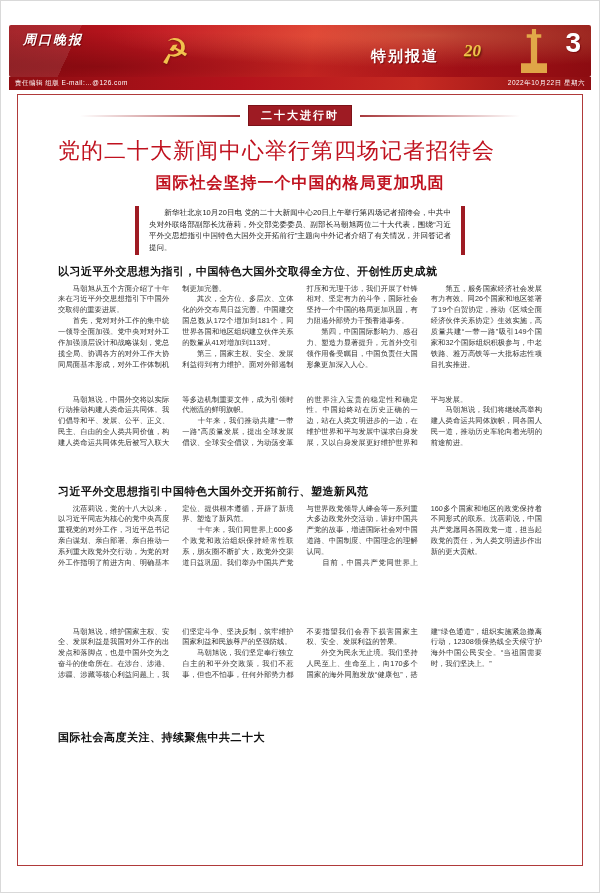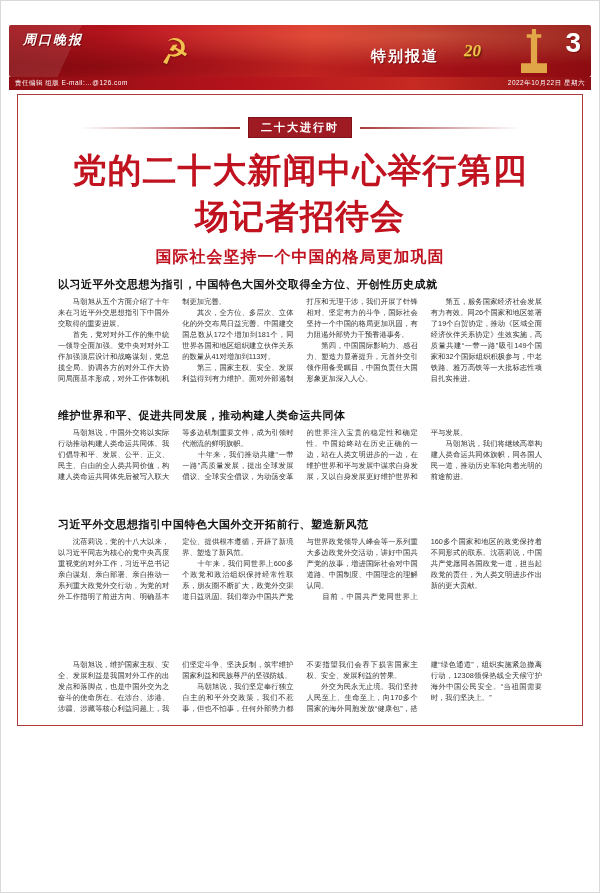--- a/index.html
+++ b/index.html
@@ -52,33 +52,33 @@
     text-shadow:1px 1px 1px #7c0a0e;
   }
   .infostrip {
     margin:0 8px; height:13px; display:flex; justify-content:space-between; align-items:center;
     padding:0 6px;
     background:linear-gradient(90deg,#8e0d12,#b5131c 40%,#c62a22 70%,#8e0d12);
     color:#ffffff; font-size:6.5px; letter-spacing:.5px;
   }
   
   .frame {
-    position:relative; margin:4px 16px 0 16px; height:632px;
-    border:1.5px solid #b03a3a; padding:20px 40px 6px 40px; overflow:hidden; background:#fff;
+    position:relative; margin:4px 16px 0 16px; height:772px;
+    border:1.5px solid #b03a3a; padding:8px 40px 6px 40px; overflow:hidden; background:#fff;
   }
   .badge-row { display:flex; align-items:center; justify-content:center; gap:8px; margin-top:2px; }
   .badge-row .line { height:2px; width:160px; }
   .badge-row .line.left  { background:linear-gradient(to right, rgba(176,64,64,0), #a8393c); }
   .badge-row .line.right { background:linear-gradient(to left,  rgba(176,64,64,0), #a8393c); }
   .badge {
     background:#9e1b23; color:#fff; font-size:11px; font-weight:bold; letter-spacing:2px;
     padding:2px 12px; border:1px solid #7c1218;
   }
   h1.headline {
-    margin-top:10px; text-align:center; color:#c0121f; font-size:34px; font-weight:700;
+    margin-top:10px; text-align:left; color:#c0121f; font-size:22px; font-weight:400;
     letter-spacing:1px; font-family:"Liberation Serif","DejaVu Serif",serif;
   }
   h2.subheadline {
     margin-top:7px; text-align:center; color:#c0121f; font-size:16px; font-weight:bold;
     letter-spacing:1px;
   }
   .lede {
     margin:12px auto 0 auto; width:330px; font-size:7.5px; line-height:1.55; text-align:justify;
     color:#222; border-left:4px solid #9e1b23; border-right:4px solid #9e1b23; padding:1px 10px;
     white-space:pre-line;
@@ -116,33 +116,33 @@
 
     <div class="badge-row">
       <span class="line left"></span>
       <span class="badge">二十大进行时</span>
       <span class="line right"></span>
     </div>
 
     <h1 class="headline">党的二十大新闻中心举行第四场记者招待会</h1>
     <h2 class="subheadline">国际社会坚持一个中国的格局更加巩固</h2>
 
+    <div class="lede">　　新华社北京10月20日电 党的二十大新闻中心20日上午举行第四场记者招待会，中共中央对外联络部副部长沈蓓莉，外交部党委委员、副部长马朝旭两位二十大代表，围绕“习近平外交思想指引中国特色大国外交开拓前行”主题向中外记者介绍了有关情况，并回答记者提问。</div>
 
     <section class="story">
       <h3 class="sec-heading">以习近平外交思想为指引，中国特色大国外交取得全方位、开创性历史成就</h3>
       <div class="cols" style="height:102px">　　马朝旭从五个方面介绍了十年来在习近平外交思想指引下中国外交取得的重要进展。
 　　首先，党对对外工作的集中统一领导全面加强。党中央对对外工作加强顶层设计和战略谋划，党总揽全局、协调各方的对外工作大协同局面基本形成，对外工作体制机制更加完善。
 　　其次，全方位、多层次、立体化的外交布局日益完善。中国建交国总数从172个增加到181个，同世界各国和地区组织建立伙伴关系的数量从41对增加到113对。
 　　第三，国家主权、安全、发展利益得到有力维护。面对外部遏制打压和无理干涉，我们开展了针锋相对、坚定有力的斗争，国际社会坚持一个中国的格局更加巩固，有力阻遏外部势力干预香港事务。
 　　第四，中国国际影响力、感召力、塑造力显著提升，元首外交引领作用备受瞩目，中国负责任大国形象更加深入人心。
 　　第五，服务国家经济社会发展有力有效。同26个国家和地区签署了19个自贸协定，推动《区域全面经济伙伴关系协定》生效实施，高质量共建“一带一路”吸引149个国家和32个国际组织积极参与，中老铁路、雅万高铁等一大批标志性项目扎实推进。</div>
     </section>
 
     <section class="story">
-      <h3 class="sec-heading">维护世界和平、促进共同发展，推动构建人类命运共同体</h3>
       <div class="cols" style="height:80px">　　马朝旭说，中国外交将以实际行动推动构建人类命运共同体。我们倡导和平、发展、公平、正义、民主、自由的全人类共同价值，构建人类命运共同体先后被写入联大等多边机制重要文件，成为引领时代潮流的鲜明旗帜。
 　　十年来，我们推动共建“一带一路”高质量发展，提出全球发展倡议、全球安全倡议，为动荡变革的世界注入宝贵的稳定性和确定性。中国始终站在历史正确的一边，站在人类文明进步的一边，在维护世界和平与发展中谋求自身发展，又以自身发展更好维护世界和平与发展。
 　　马朝旭说，我们将继续高举构建人类命运共同体旗帜，同各国人民一道，推动历史车轮向着光明的前途前进。</div>
     </section>
 
     <section class="story">
       <h3 class="sec-heading">习近平外交思想指引中国特色大国外交开拓前行、塑造新风范</h3>
       <div class="cols" style="height:114px">　　沈蓓莉说，党的十八大以来，以习近平同志为核心的党中央高度重视党的对外工作，习近平总书记亲自谋划、亲自部署、亲自推动一系列重大政党外交行动，为党的对外工作指明了前进方向、明确基本定位、提供根本遵循，开辟了新境界、塑造了新风范。
 　　十年来，我们同世界上600多个政党和政治组织保持经常性联系，朋友圈不断扩大，政党外交渠道日益巩固。我们举办中国共产党与世界政党领导人峰会等一系列重大多边政党外交活动，讲好中国共产党的故事，增进国际社会对中国道路、中国制度、中国理念的理解认同。
 　　目前，中国共产党同世界上160多个国家和地区的政党保持着不同形式的联系。沈蓓莉说，中国共产党愿同各国政党一道，担当起政党的责任，为人类文明进步作出新的更大贡献。</div>

